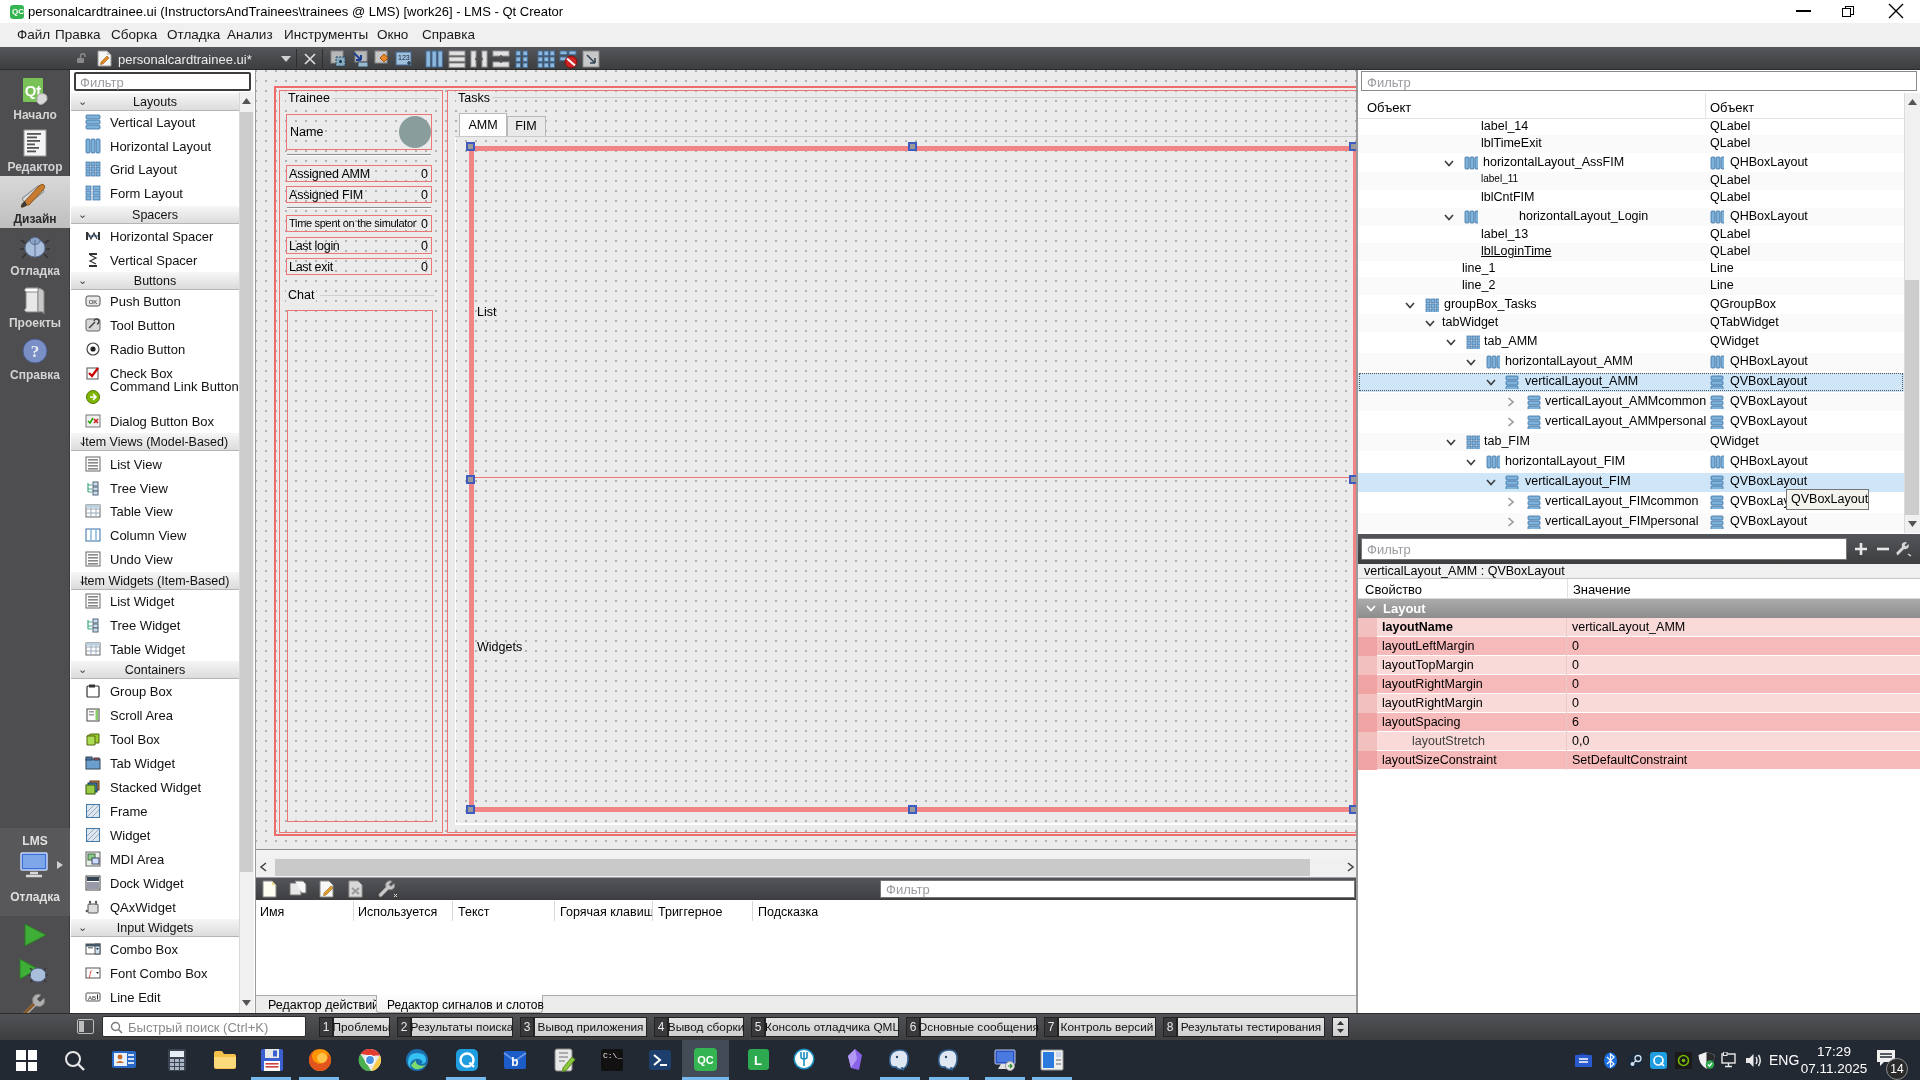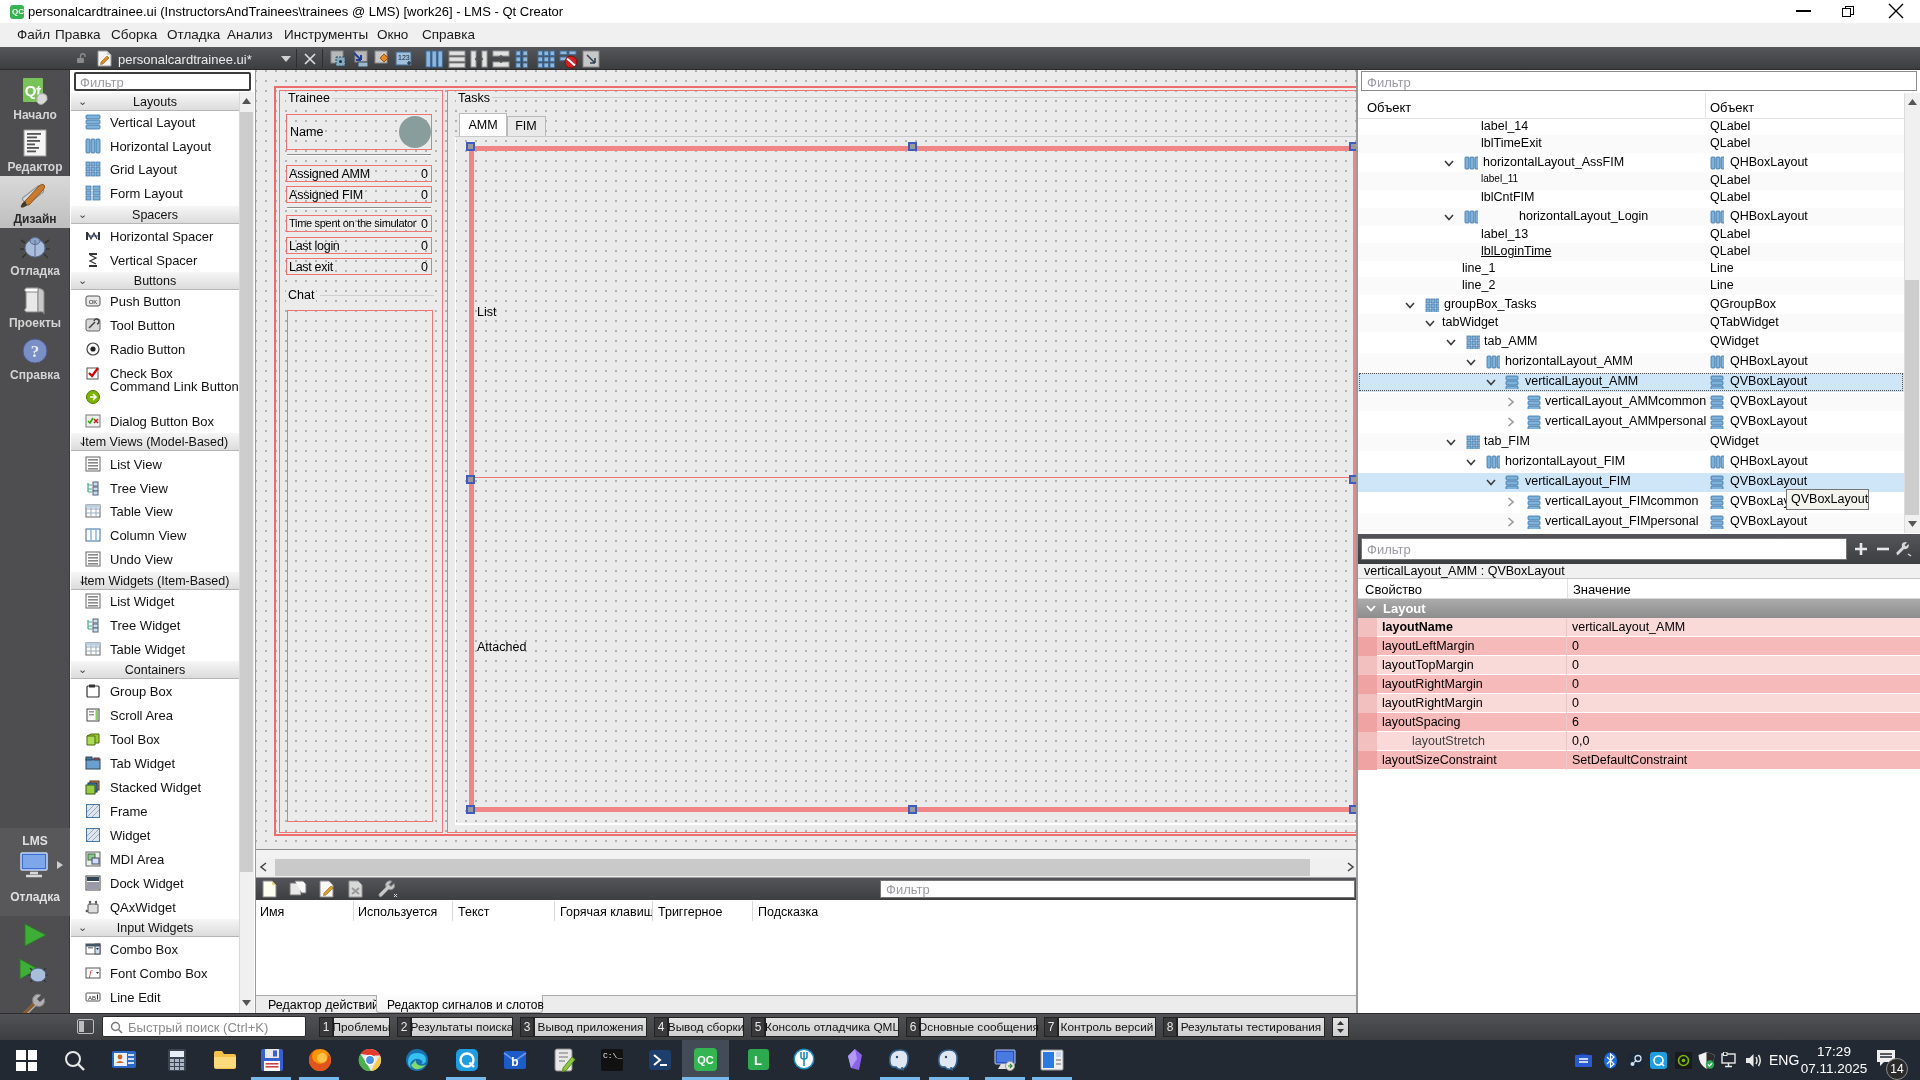--- a/index.html
+++ b/index.html
@@ -459,21 +459,21 @@
 <div class="a" style="left:507px;top:116px;width:39px;height:20px;background:#e9e9e9;border:1px solid #b9b9b9;border-bottom:none;"></div>
 <div class="tx" style="left:526px;top:119px;transform:translateX(-50%);font-size:12.5px;color:#000;">FIM</div>
 <div class="a" style="left:459px;top:113px;width:48px;height:23px;background:#fdfdfd;border:1px solid #b9b9b9;border-bottom:none;"></div>
 <div class="tx" style="left:483px;top:118px;transform:translateX(-50%);font-size:12.5px;color:#000;">AMM</div>
 <div class="a" style="left:455px;top:136px;width:903px;height:1px;background:#c8c8c8;"></div>
 <div class="a" style="left:455px;top:137px;width:1px;height:687px;background:#ffffff;"></div>
 <div class="a" style="left:455px;top:823px;width:903px;height:2px;background:#ffffff;"></div>
 <div class="a" style="left:469px;top:146px;width:889px;height:666px;border:5px solid #f18585;"></div>
 <div class="a" style="left:474px;top:477px;width:880px;height:1px;background:#ef7575;"></div>
 <div class="tx" style="left:477px;top:305px;font-size:12.5px;color:#000;">List</div>
-<div class="tx" style="left:477px;top:640px;font-size:12.5px;color:#000;">Attached</div>
+<div class="tx" style="left:477px;top:640px;font-size:12.5px;color:#000;">Widgets</div>
 <div class="a" style="left:465.5px;top:141.5px;width:9px;height:9px;background:#9a9a9a;border:2px solid #3f5bbf;"></div>
 <div class="a" style="left:907.5px;top:141.5px;width:9px;height:9px;background:#9a9a9a;border:2px solid #3f5bbf;"></div>
 <div class="a" style="left:1348.5px;top:141.5px;width:9px;height:9px;background:#9a9a9a;border:2px solid #3f5bbf;"></div>
 <div class="a" style="left:465.5px;top:474.5px;width:9px;height:9px;background:#9a9a9a;border:2px solid #3f5bbf;"></div>
 <div class="a" style="left:1348.5px;top:474.5px;width:9px;height:9px;background:#9a9a9a;border:2px solid #3f5bbf;"></div>
 <div class="a" style="left:465.5px;top:804.5px;width:9px;height:9px;background:#9a9a9a;border:2px solid #3f5bbf;"></div>
 <div class="a" style="left:907.5px;top:804.5px;width:9px;height:9px;background:#9a9a9a;border:2px solid #3f5bbf;"></div>
 <div class="a" style="left:1348.5px;top:804.5px;width:9px;height:9px;background:#9a9a9a;border:2px solid #3f5bbf;"></div>
 <div class="a" style="left:256px;top:858px;width:1102px;height:19px;background:#f0f0f0;"></div>
 <svg width="8" height="10" viewBox="0 0 8 10" style="position:absolute;left:259px;top:862px;">

